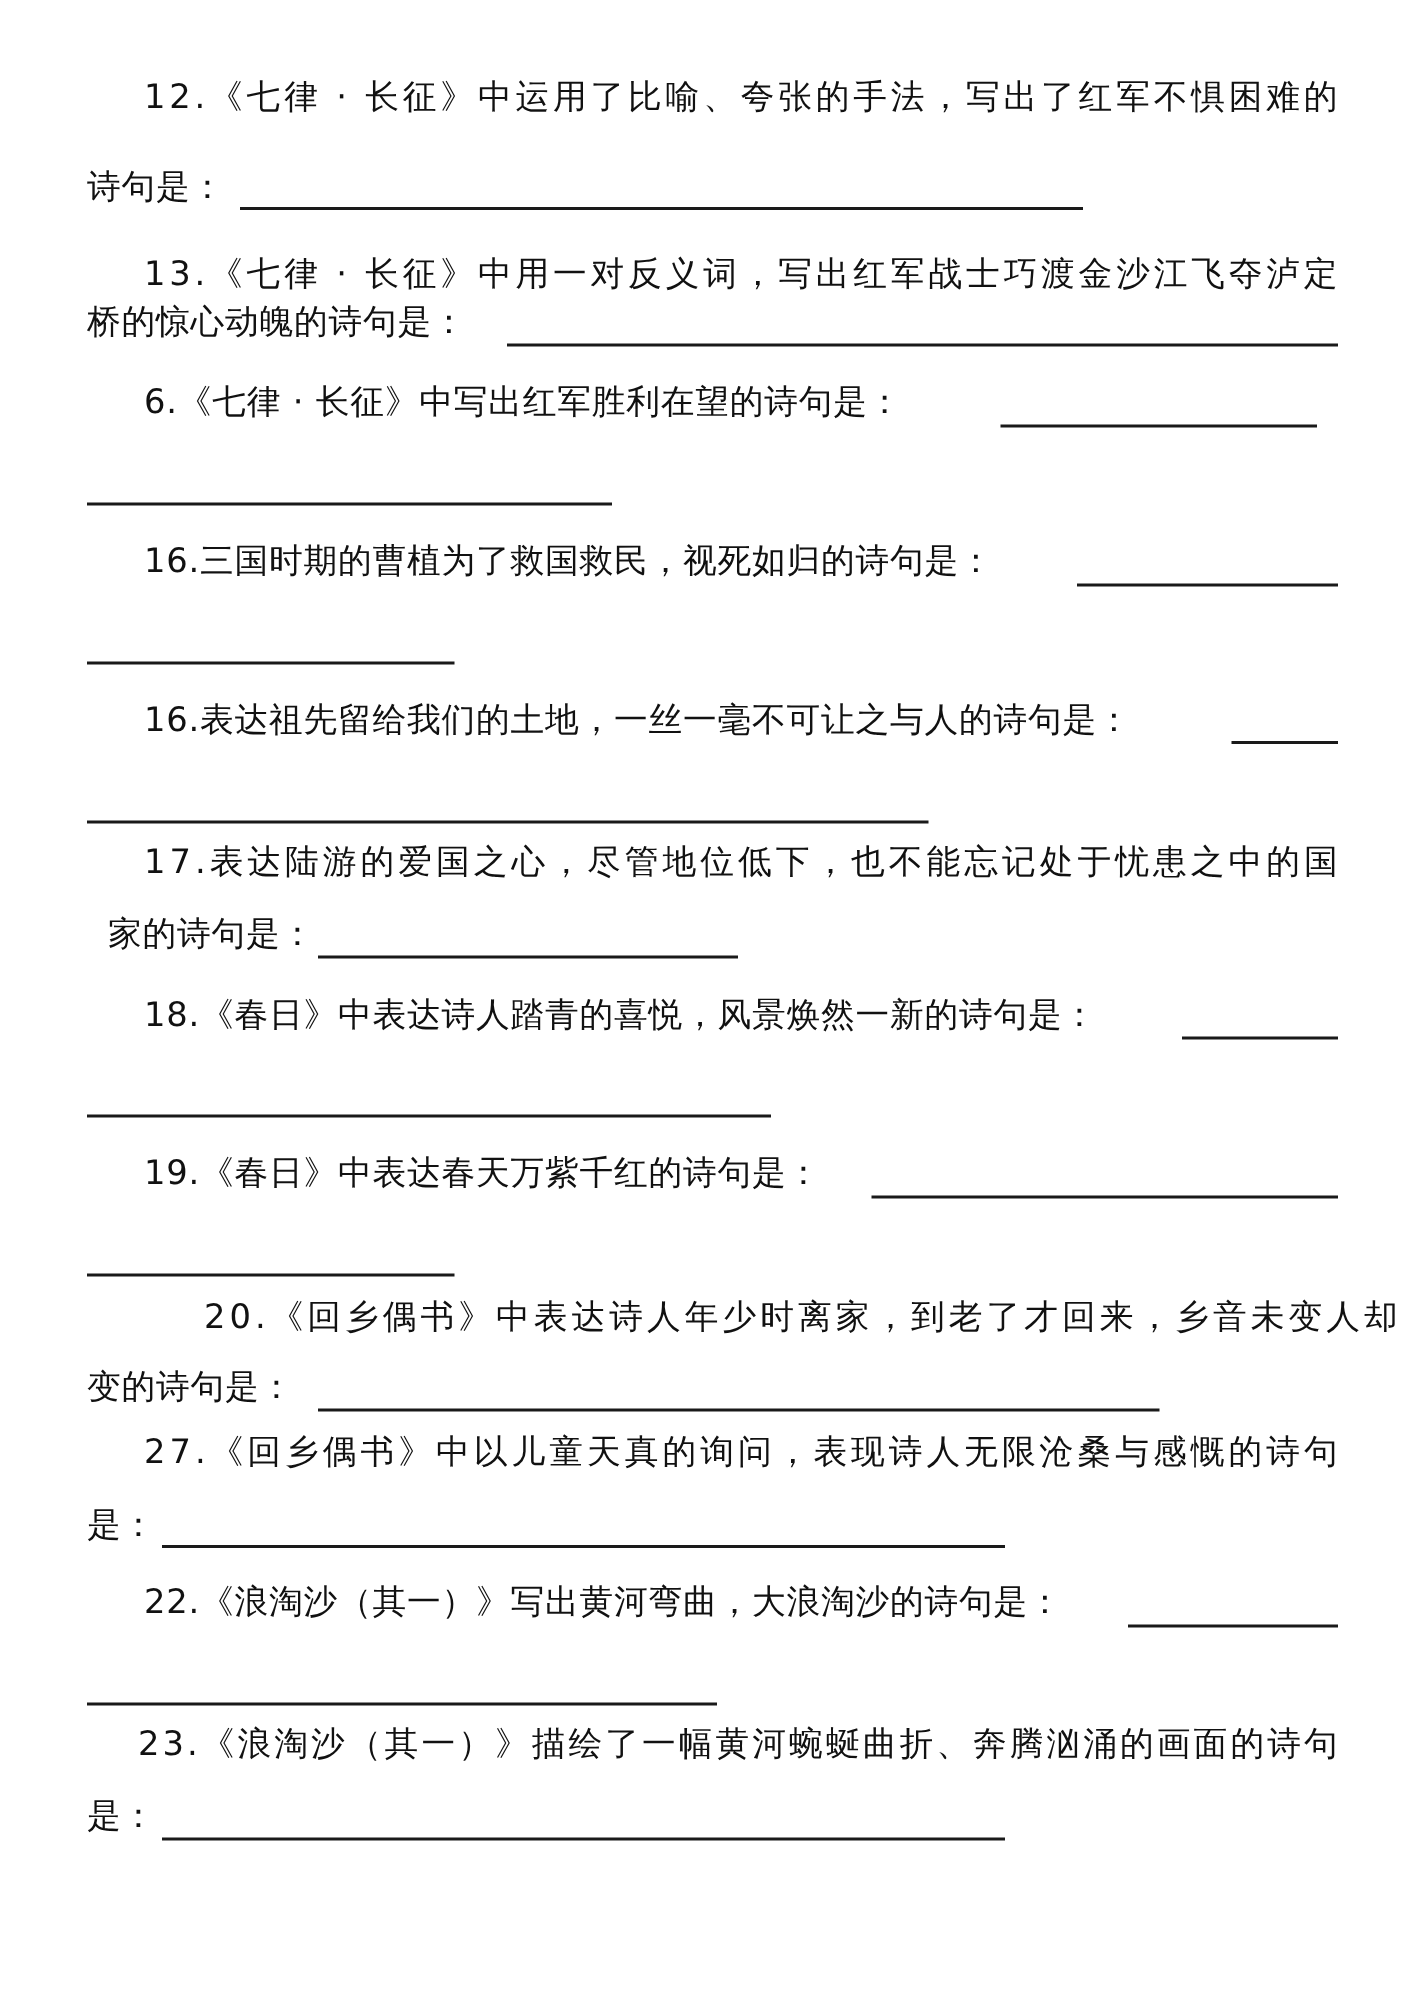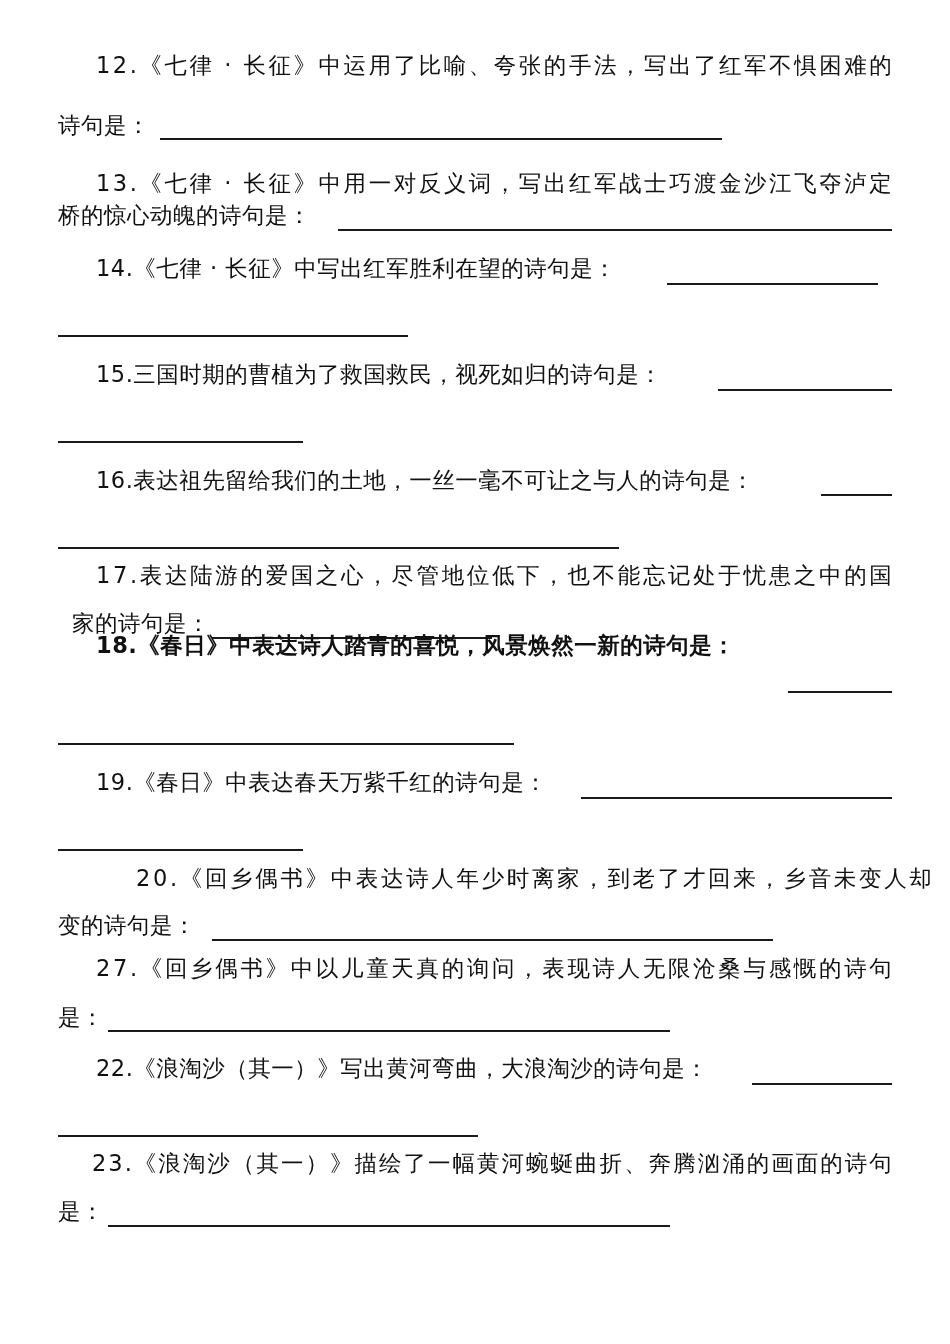--- a/index.html
+++ b/index.html
@@ -13,37 +13,37 @@
 <body>
 
 <div class="txt" style="left: 96px; top: 50px; letter-spacing: 2.52941px;">12.《七律 · 长征》中运用了比喻、夸张的手法，写出了红军不惧困难的</div>
 <div class="txt" style="left:58px;top:110px;">诗句是：</div>
 <div class="blank" style="left:160px;top:138px;width:562px;"></div>
 
 <div class="txt" style="left: 96px; top: 152px; letter-spacing: 2.52941px; margin-top: 16px;">13.《七律 · 长征》中用一对反义词，写出红军战士巧渡金沙江飞夺泸定</div>
 <div class="txt" style="left:58px;top:200px;">桥的惊心动魄的诗句是：</div>
 <div class="blank" style="left:338px;top:229px;width:554px;"></div>
 
-<div class="txt" style="left:96px;top:253px;">14.《七律 · 长征》中写出红军胜利在望的诗句是：</div>
+<div class="txt" style="left:96px;top:253px;">6.《七律 · 长征》中写出红军胜利在望的诗句是：</div>
 <div class="blank" style="left:667px;top:283px;width:211px;"></div>
 <div class="blank" style="left:58px;top:335px;width:350px;"></div>
 
-<div class="txt" style="left:96px;top:359px;">15.三国时期的曹植为了救国救民，视死如归的诗句是：</div>
+<div class="txt" style="left:96px;top:359px;">16.三国时期的曹植为了救国救民，视死如归的诗句是：</div>
 <div class="blank" style="left:718px;top:389px;width:174px;"></div>
 <div class="blank" style="left:58px;top:441px;width:245px;"></div>
 
 <div class="txt" style="left:96px;top:465px;">16.表达祖先留给我们的土地，一丝一毫不可让之与人的诗句是：</div>
 <div class="blank" style="left:821px;top:494px;width:71px;"></div>
 <div class="blank" style="left:58px;top:547px;width:561px;"></div>
 
 <div class="txt" style="left: 96px; top: 560px; letter-spacing: 2.65625px;">17.表达陆游的爱国之心，尽管地位低下，也不能忘记处于忧患之中的国</div>
 <div class="txt" style="left:72px;top:608px;">家的诗句是：</div>
 <div class="blank" style="left:212px;top:637px;width:280px;"></div>
 
-<div class="txt" style="left:96px;top:630px;font-weight:bold;">18.《春日》中表达诗人踏青的喜悦，风景焕然一新的诗句是：</div>
+<div class="txt" style="left:96px;top:662px;">18.《春日》中表达诗人踏青的喜悦，风景焕然一新的诗句是：</div>
 <div class="blank" style="left:788px;top:691px;width:104px;"></div>
 <div class="blank" style="left:58px;top:743px;width:456px;"></div>
 
 <div class="txt" style="left:96px;top:767px;">19.《春日》中表达春天万紫千红的诗句是：</div>
 <div class="blank" style="left:581px;top:797px;width:311px;"></div>
 <div class="blank" style="left:58px;top:849px;width:245px;"></div>
 
 <div class="txt" style="left: 96px; top: 863px; letter-spacing: 2.65625px; margin-left: 40px;">20.《回乡偶书》中表达诗人年少时离家，到老了才回来，乡音未变人却</div>
 <div class="txt" style="left:58px;top:910px;">变的诗句是：</div>
 <div class="blank" style="left:212px;top:939px;width:561px;"></div>

